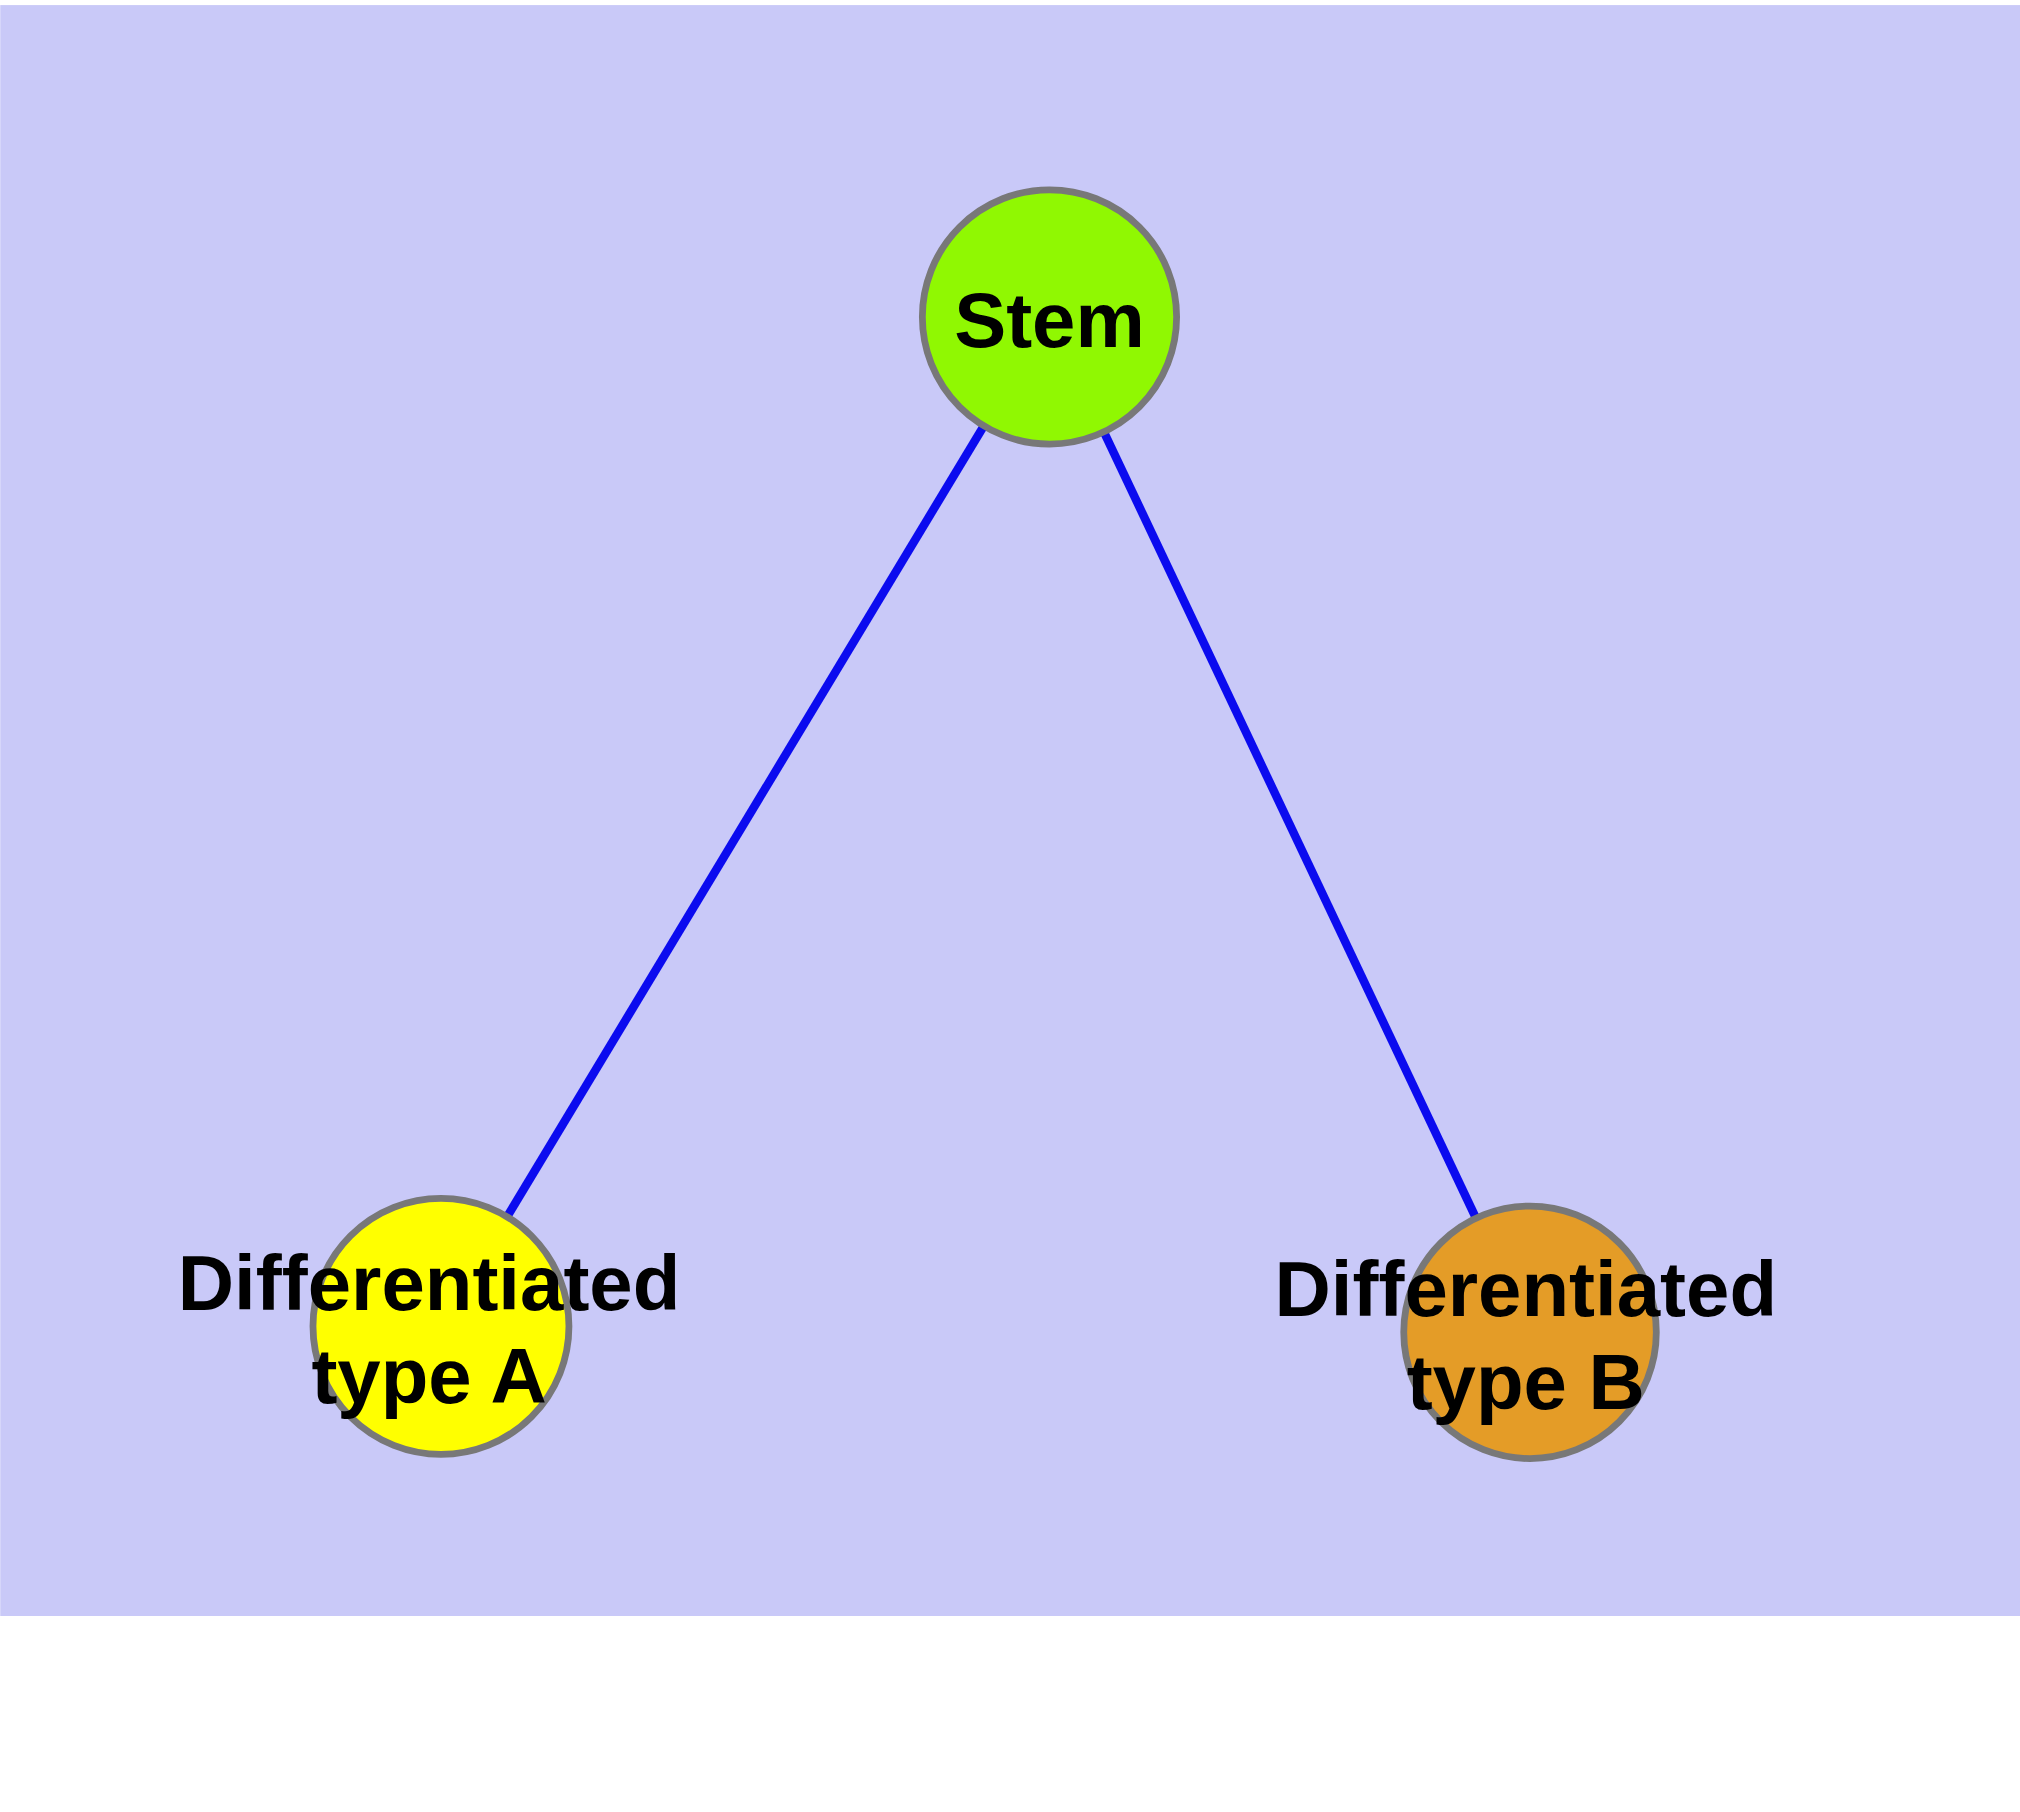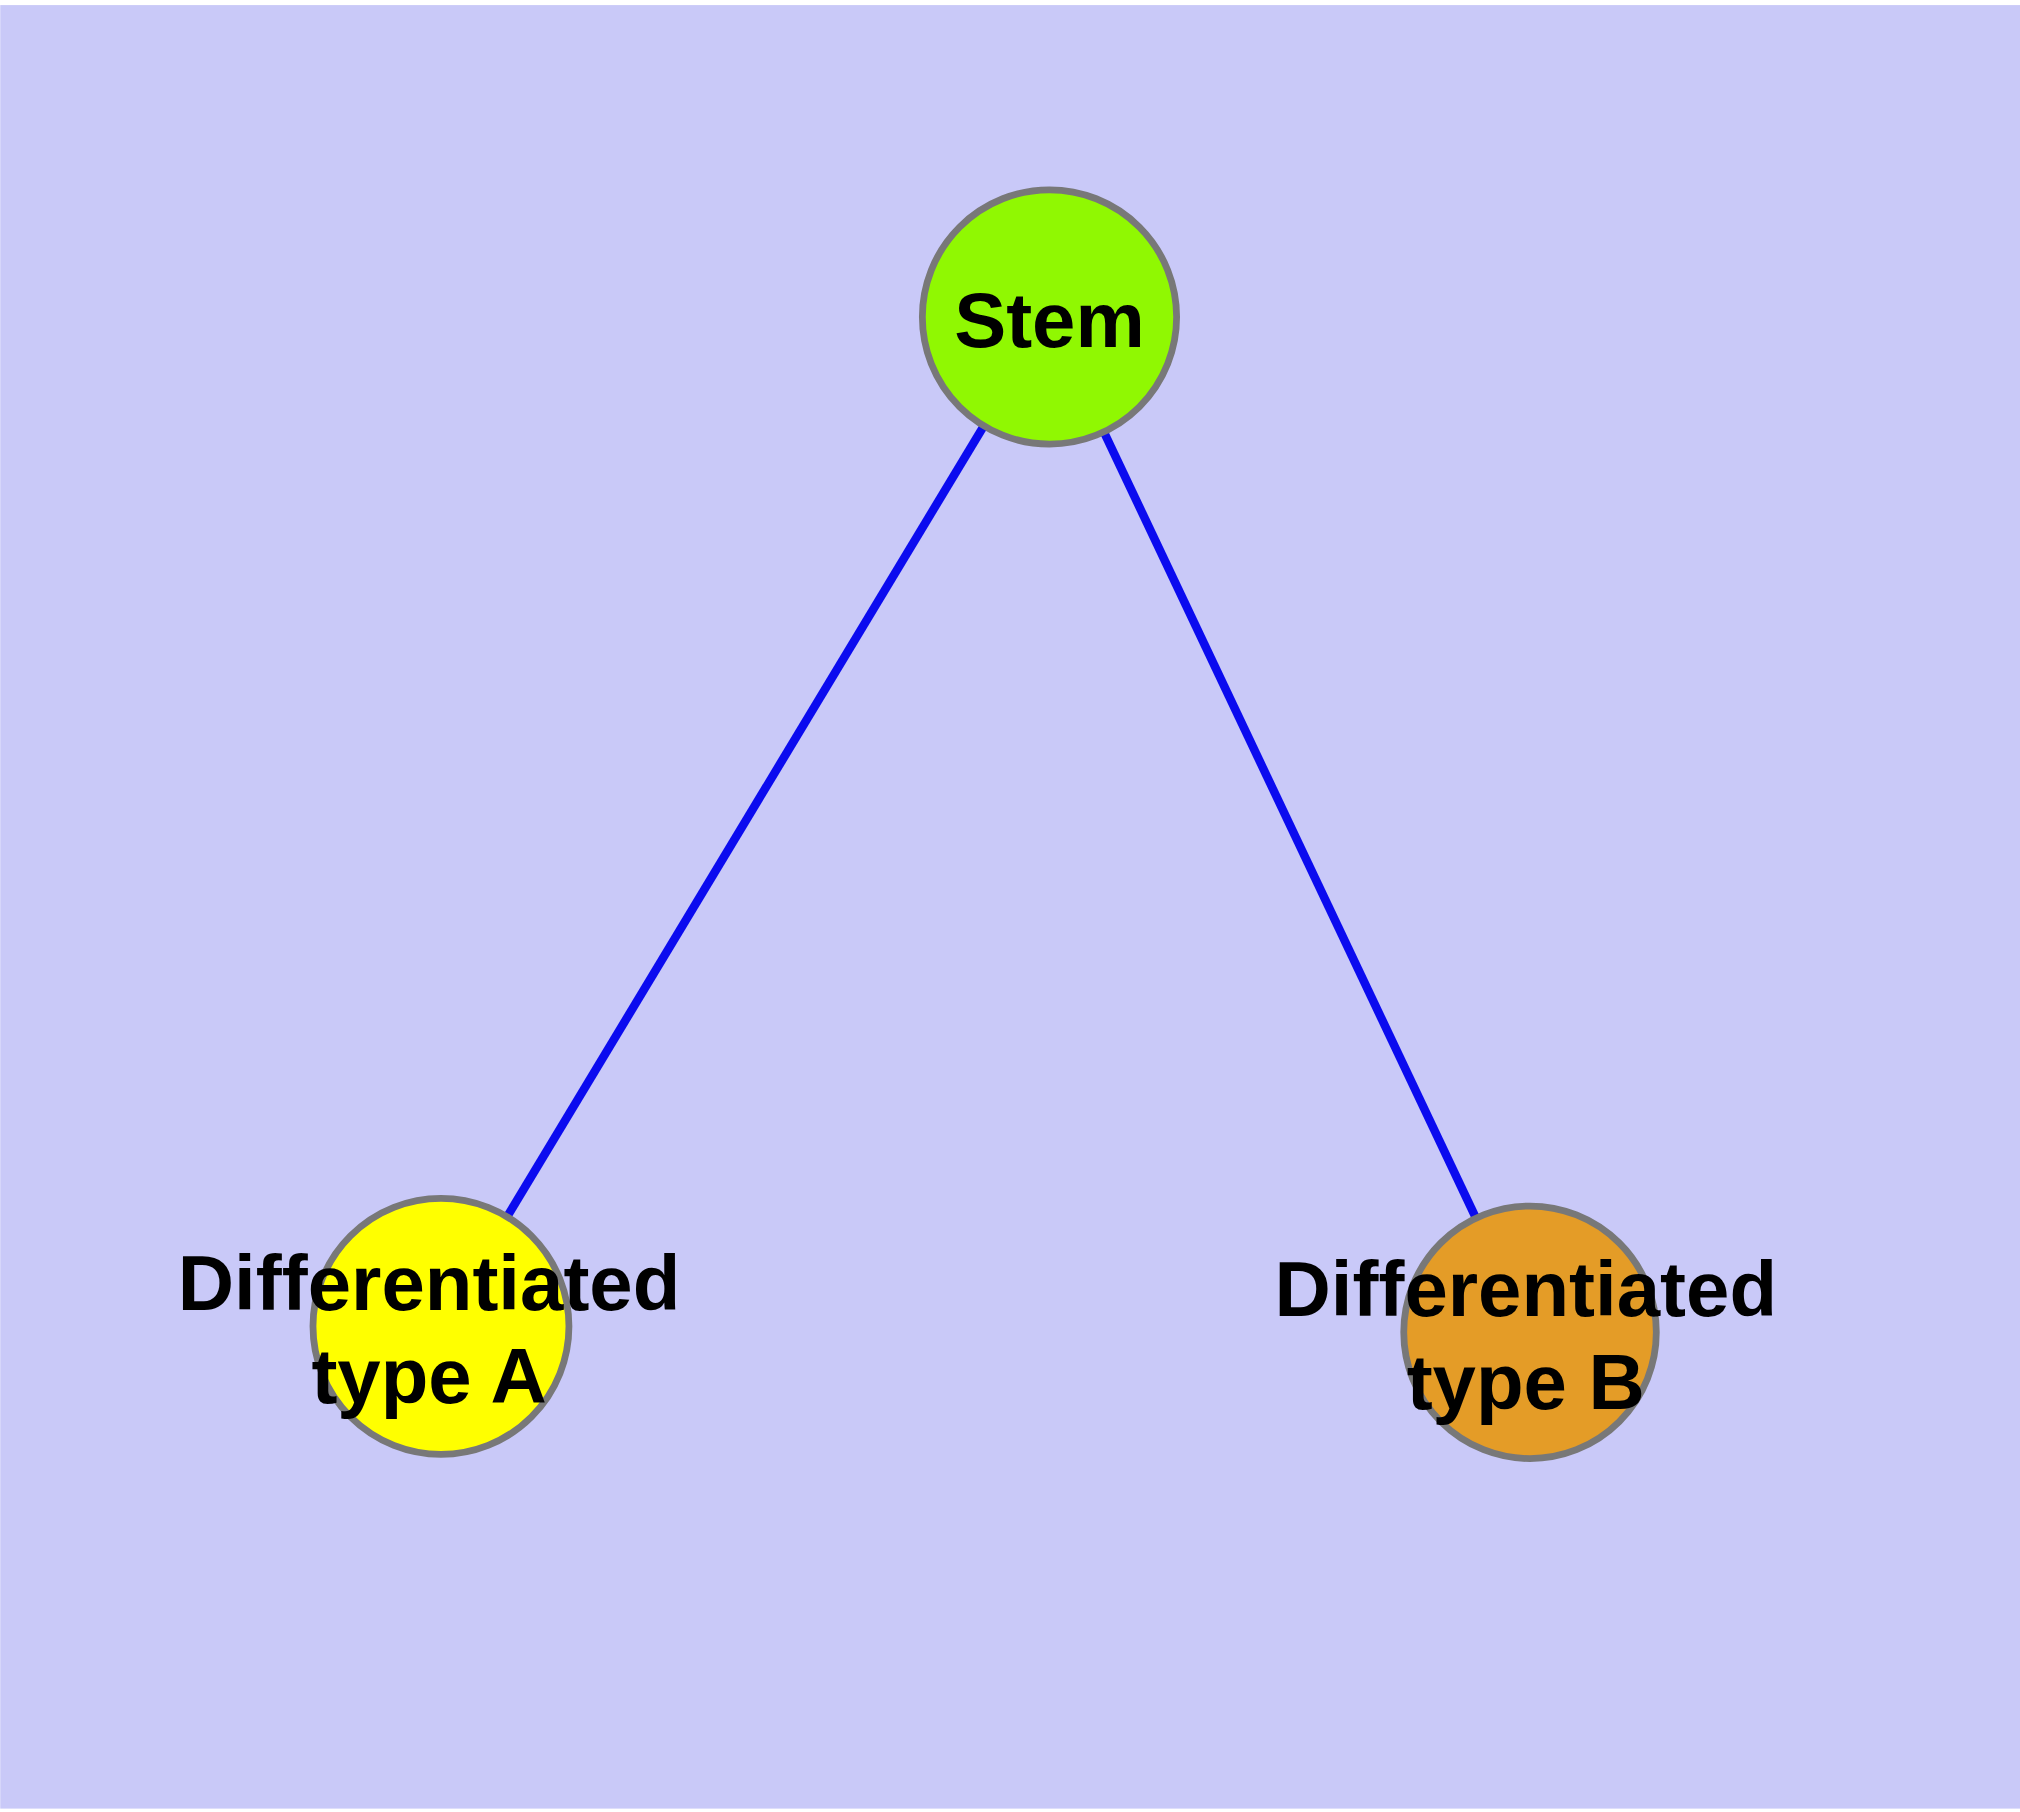--- a/index.html
+++ b/index.html
@@ -2,21 +2,21 @@
 <html style="font-size:13.6px"><head>
 <meta charset="utf-8">
 <style>
   html, body {
     margin: 0;
     padding: 0;
     background: #ffffff;
   }
   .canvas-wrap {
     width: 2021px;
-    height: 1812px;
+    height: 1616px;
     position: relative;
   }
   svg { display: block; }
   .edge {
     stroke-width: 10;
     fill: none;
     stroke-linecap: butt;
   }
   .node-circle {
     stroke-width: 8;

